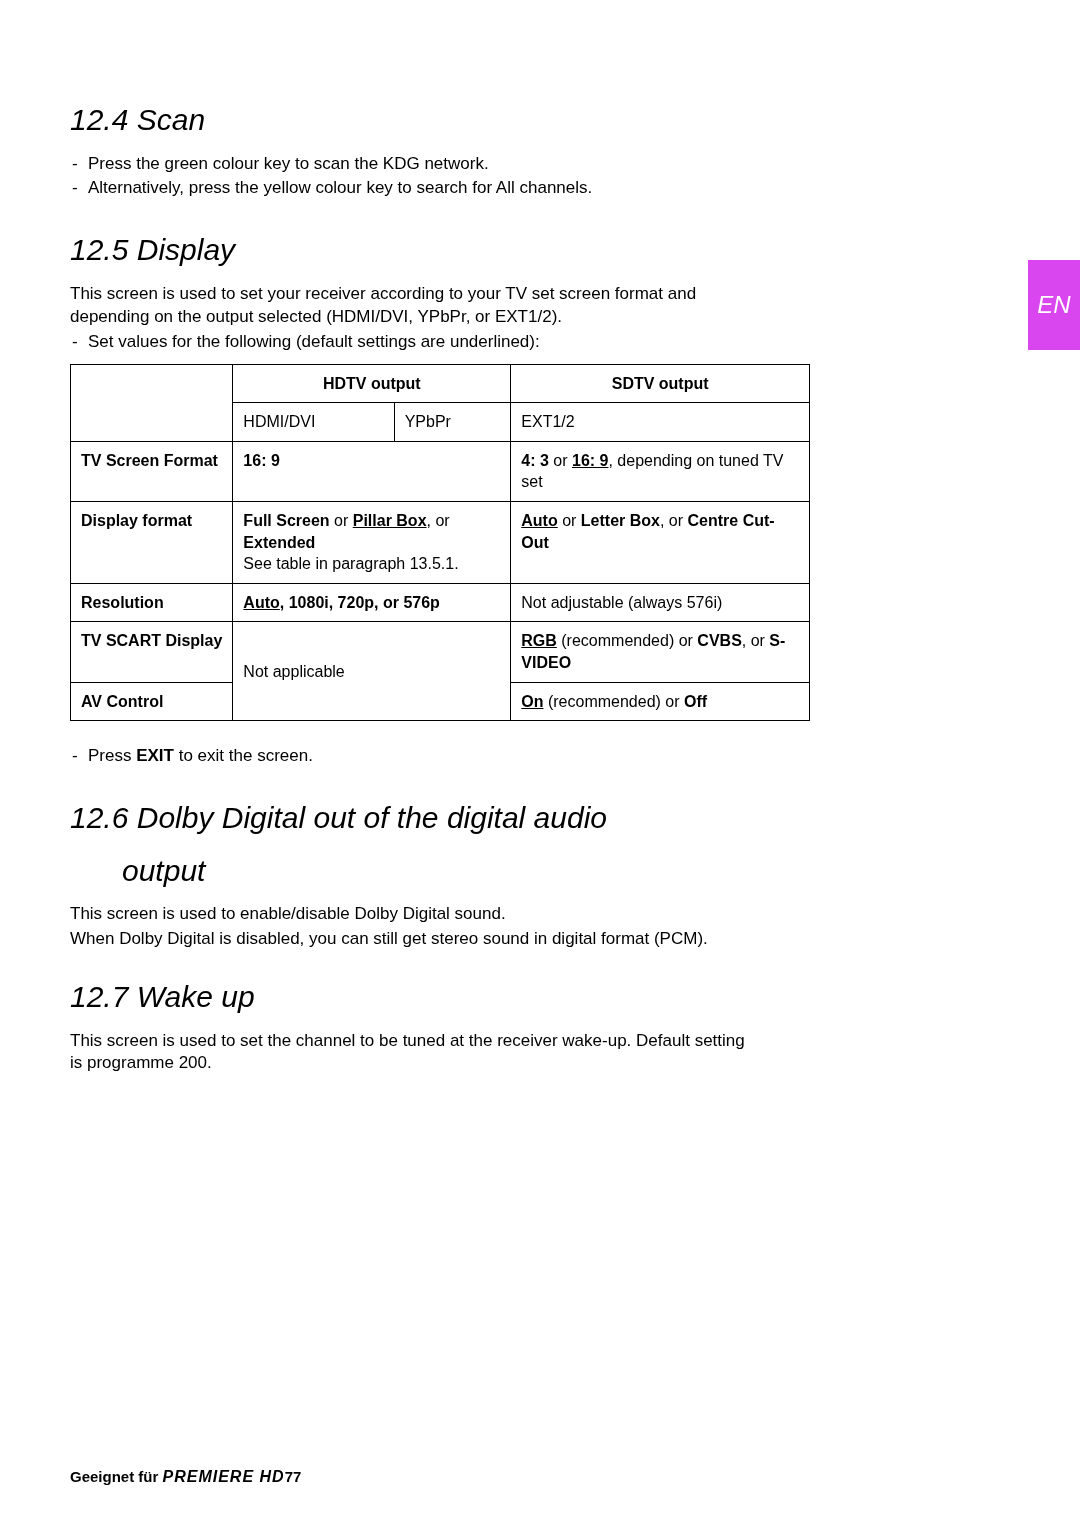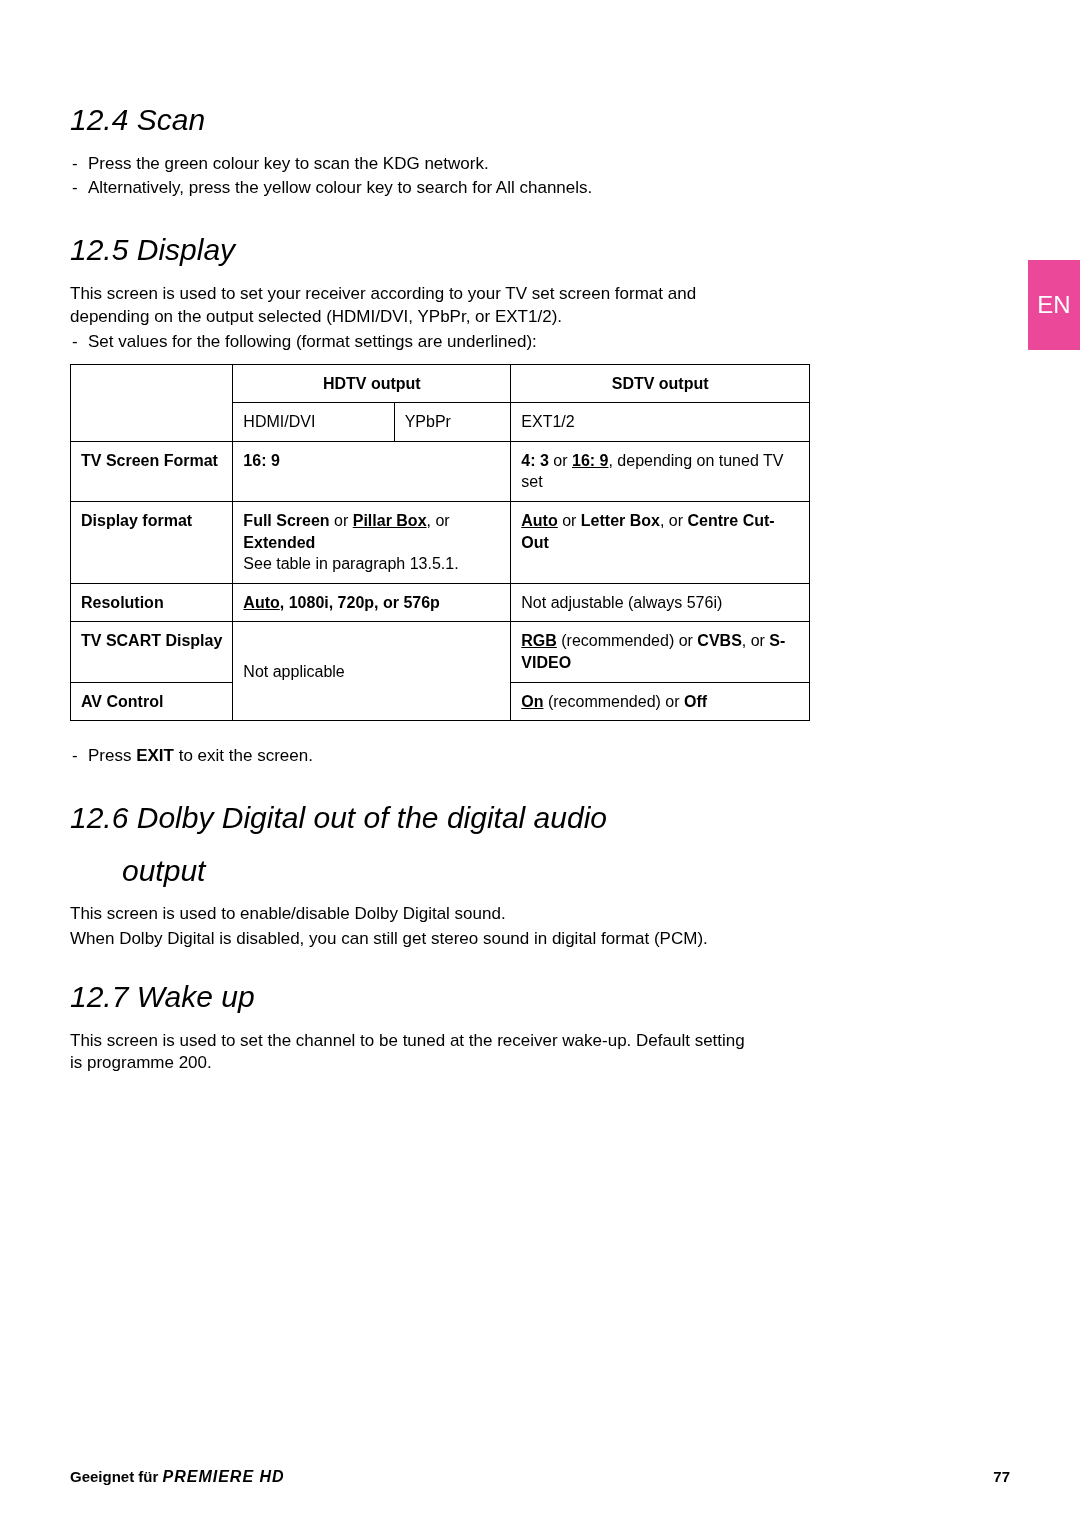--- a/index.html
+++ b/index.html
@@ -24,26 +24,27 @@
   p { margin-bottom: 2px; }
   .dash-list { margin-bottom: 6px; }
   .dash-list p { position: relative; padding-left: 18px; }
   .dash-list p::before { content: "-"; position: absolute; left: 2px; }
   .langtab {
     position: absolute;
     right: 0;
     top: 260px;
     width: 52px;
     height: 90px;
-    background: #ec4899;
+    background: #d946ef;
     color: #fff;
     font-size: 24px;
     display: flex;
     align-items: center;
     justify-content: center;
+    font-style: italic;
   }
   .spacer { height: 24px; }
   table.settings {
     border-collapse: collapse;
     width: 740px;
     margin-top: 10px;
     border-radius: 32px;
   }
   table.settings th, table.settings td {
     border: 1.5px solid #000;
@@ -55,21 +56,21 @@
   table.settings th { font-weight: bold; text-align: center; }
   .rowhead { font-weight: bold; white-space: nowrap; }
   .b { font-weight: bold; }
   .u { text-decoration: underline; }
   .footer {
     position: absolute;
     bottom: 40px;
     left: 70px;
     right: 70px;
     display: flex;
-    justify-content: space-between;
+    justify-content: flex-start;
     align-items: baseline;
     font-size: 15px;
   }
   .footer .brand { font-weight: bold; font-style: italic; letter-spacing: 1px; font-size: 16px; }
   .footer .pg { font-weight: bold; }
   .indent-head { padding-left: 52px; }
 </style>
 </head>
 <body>
 
@@ -81,21 +82,21 @@
   <div class="dash-list">
     <p>Press the green colour key to scan the KDG network.</p>
     <p>Alternatively, press the yellow colour key to search for All channels.</p>
   </div>
 
   <div class="spacer"></div>
 
   <h2 class="section">12.5 Display</h2>
   <p>This screen is used to set your receiver according to your TV set screen format and depending on the output selected (HDMI/DVI, YPbPr, or EXT1/2).</p>
   <div class="dash-list">
-    <p>Set values for the following (format settings are underlined):</p>
+    <p>Set values for the following (default settings are underlined):</p>
   </div>
 
   <table class="settings">
     <tbody>
         <tr>
       <td rowspan="2"></td>
       <th colspan="2">HDTV output</th>
       <th>SDTV output</th>
     </tr>
     <tr>

